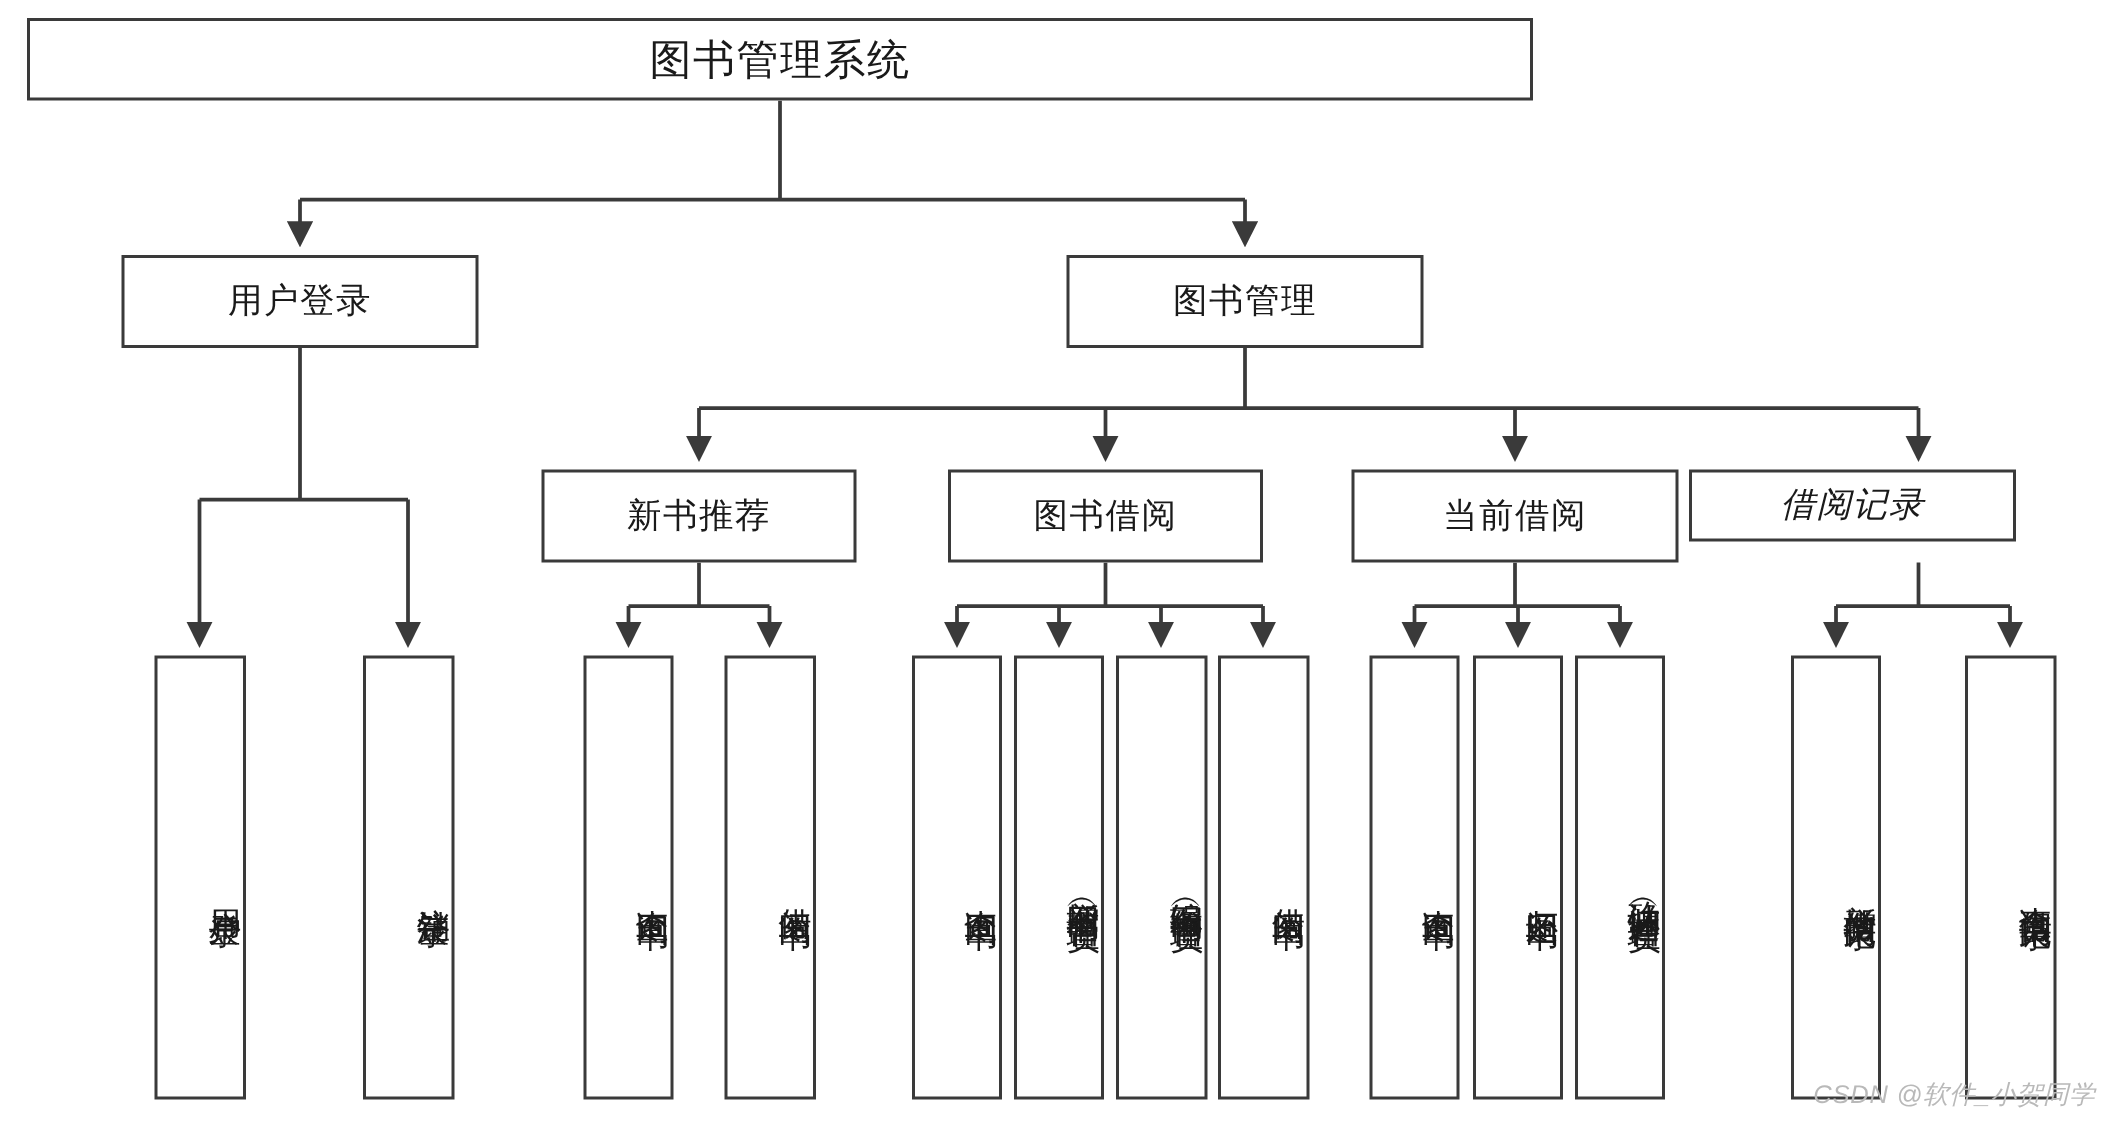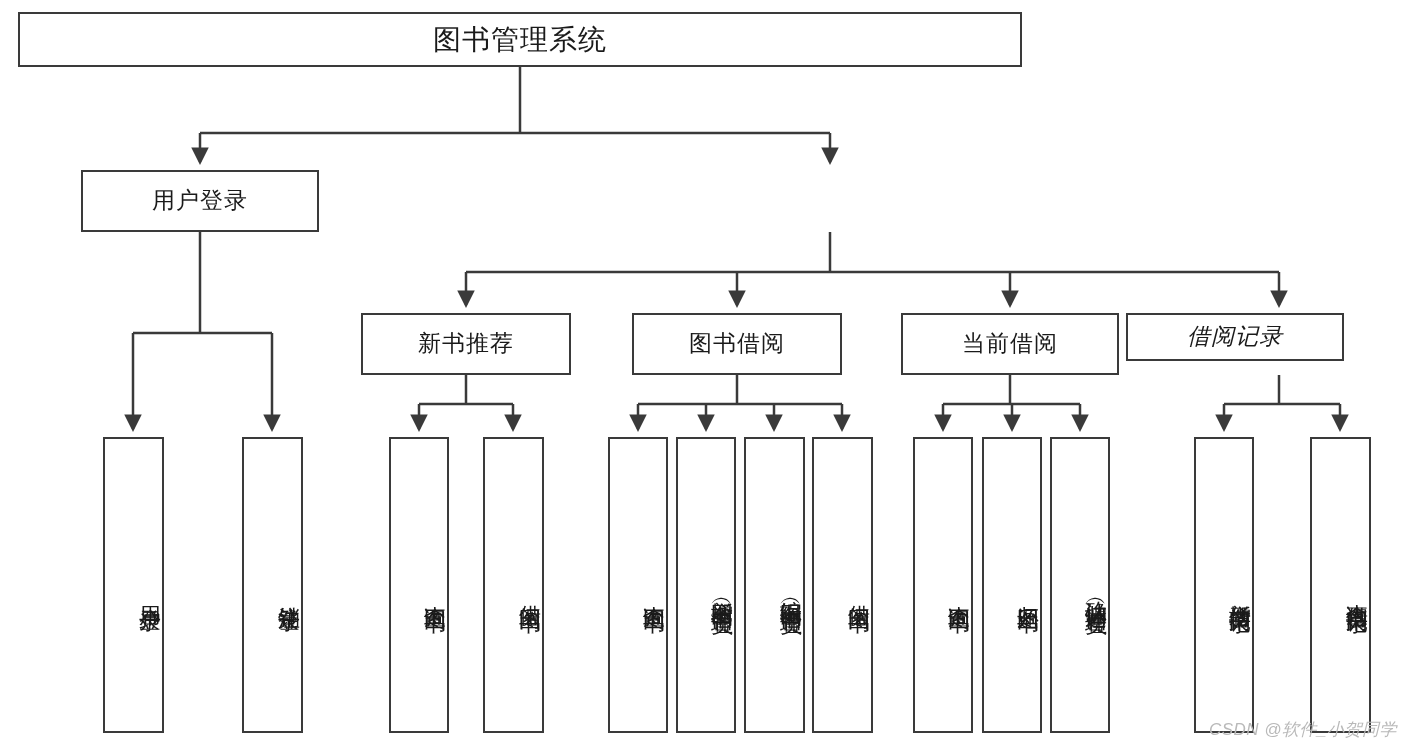--- a/index.html
+++ b/index.html
@@ -125,20 +125,23 @@
     </g>
   </svg>
 
   <div class="node horiz root" id="node-root" style="left: 18px; top: 12px; width: 1004px; height: 55px;">
     <span class="label">图书管理系统</span>
   </div>
 
   <div class="node horiz" id="node-l2-0" style="left: 81px; top: 170px; width: 238px; height: 62px;">
     <span class="label">用户登录</span>
   </div>
+  <div class="node horiz" id="node-l2-1" style="left: 711px; top: 170px; width: 238px; height: 62px;">
+    <span class="label">图书管理</span>
+  </div>
 
   <div class="node horiz" id="node-l3-0" style="left: 361px; top: 313px; width: 210px; height: 62px; align-items: center;">
     <span class="label">新书推荐</span>
   </div>
   <div class="node horiz" id="node-l3-2" style="left: 901px; top: 313px; width: 218px; height: 62px;">
     <span class="label">当前借阅</span>
   </div>
   <div class="node horiz" id="node-l3-1" style="left: 632px; top: 313px; width: 210px; height: 62px;">
     <span class="label">图书借阅</span>
   </div>

